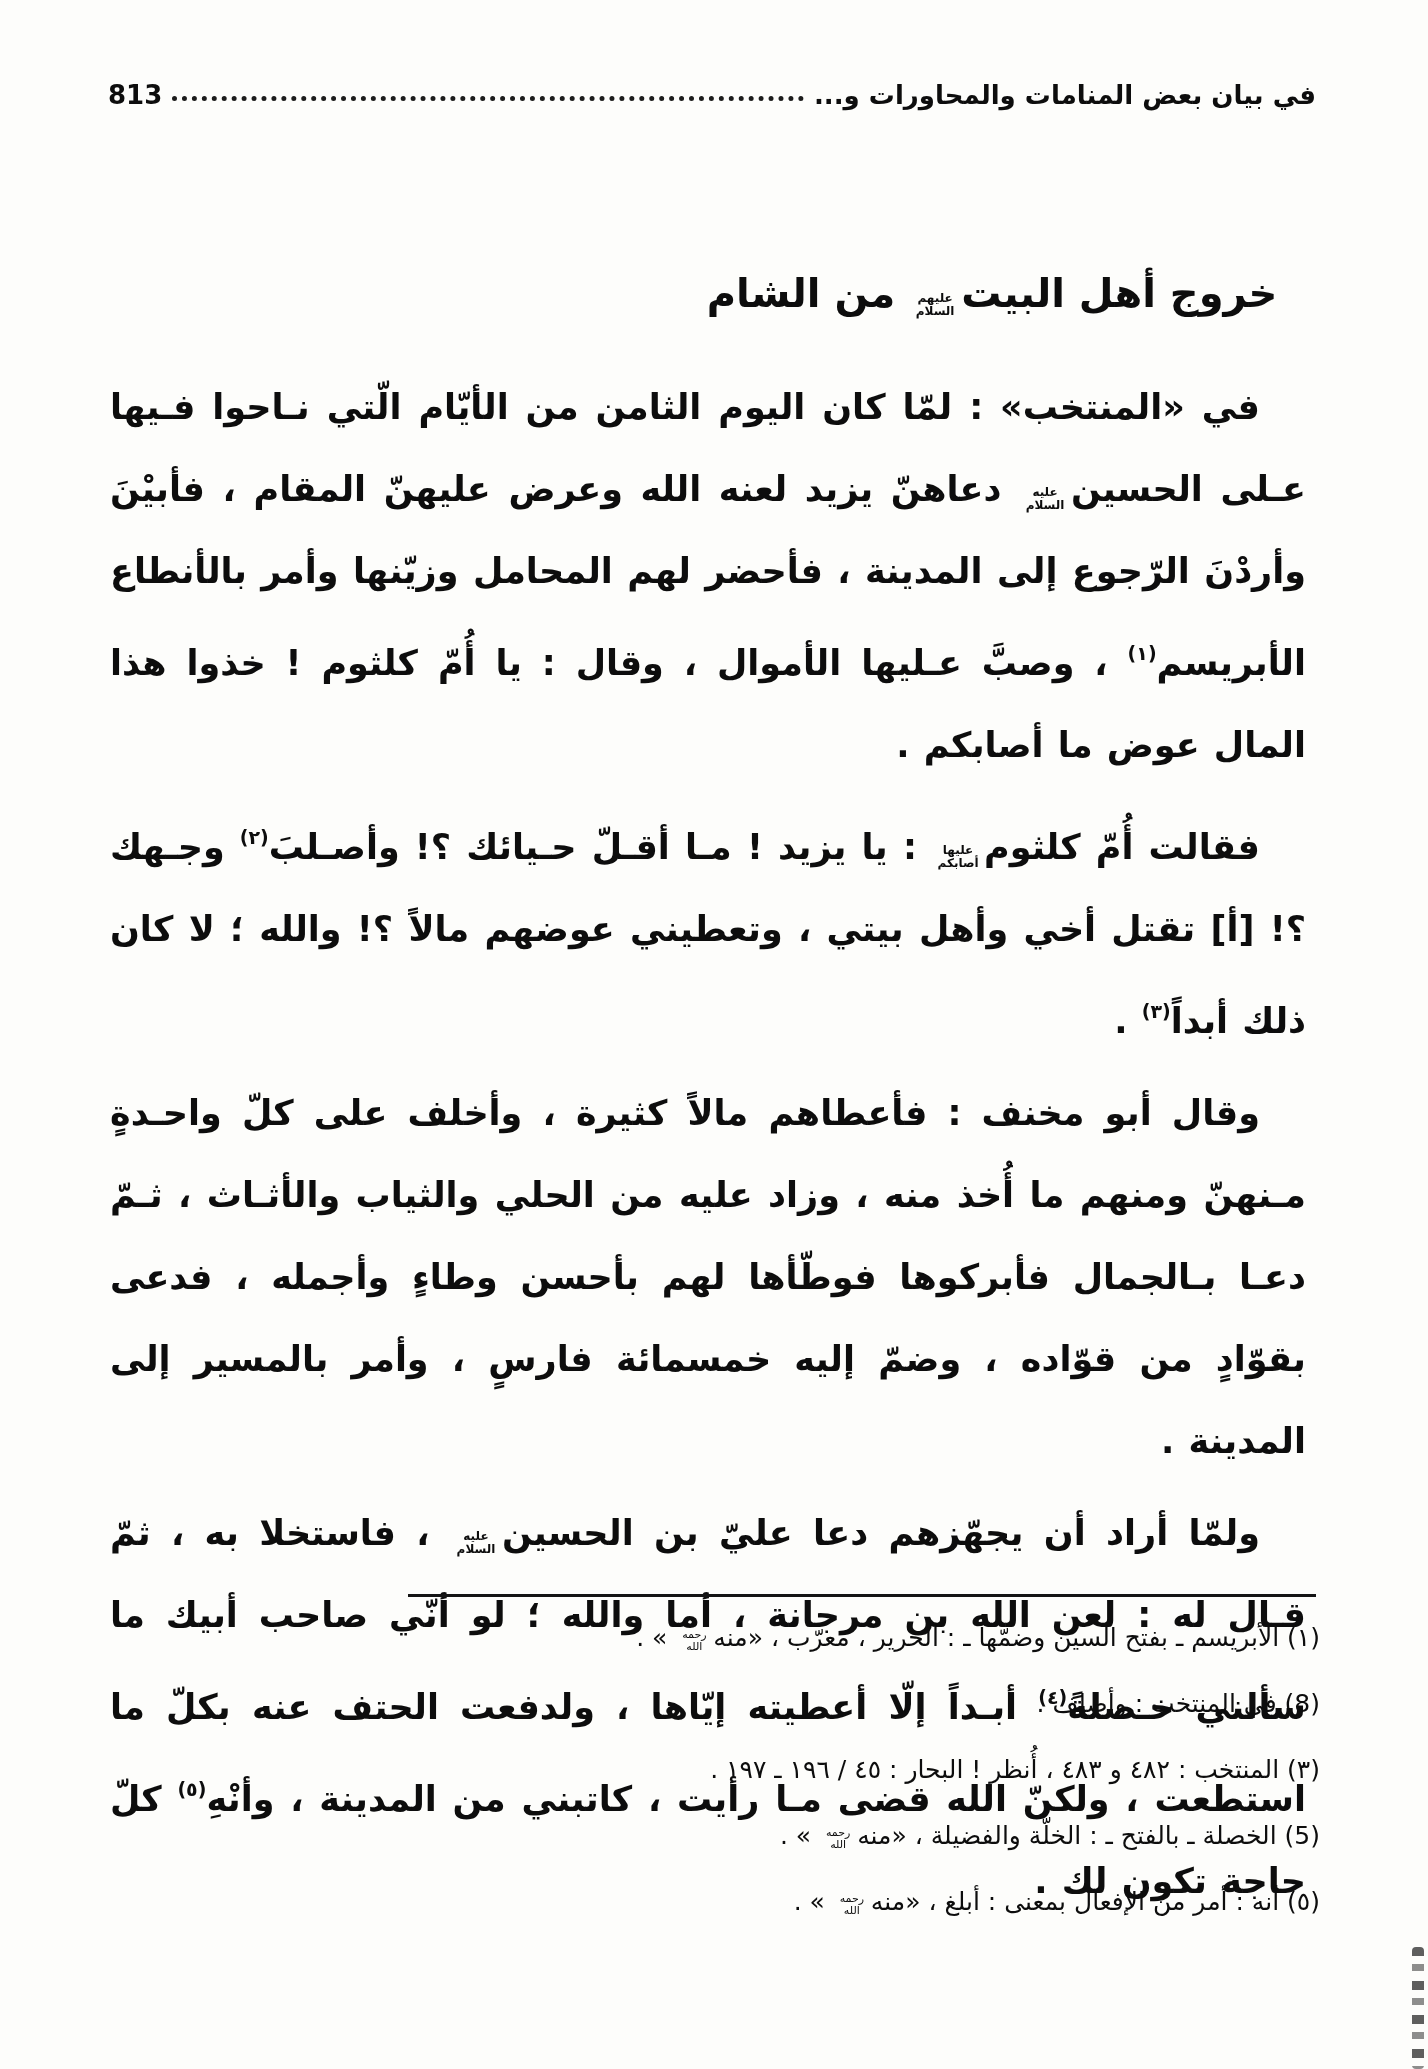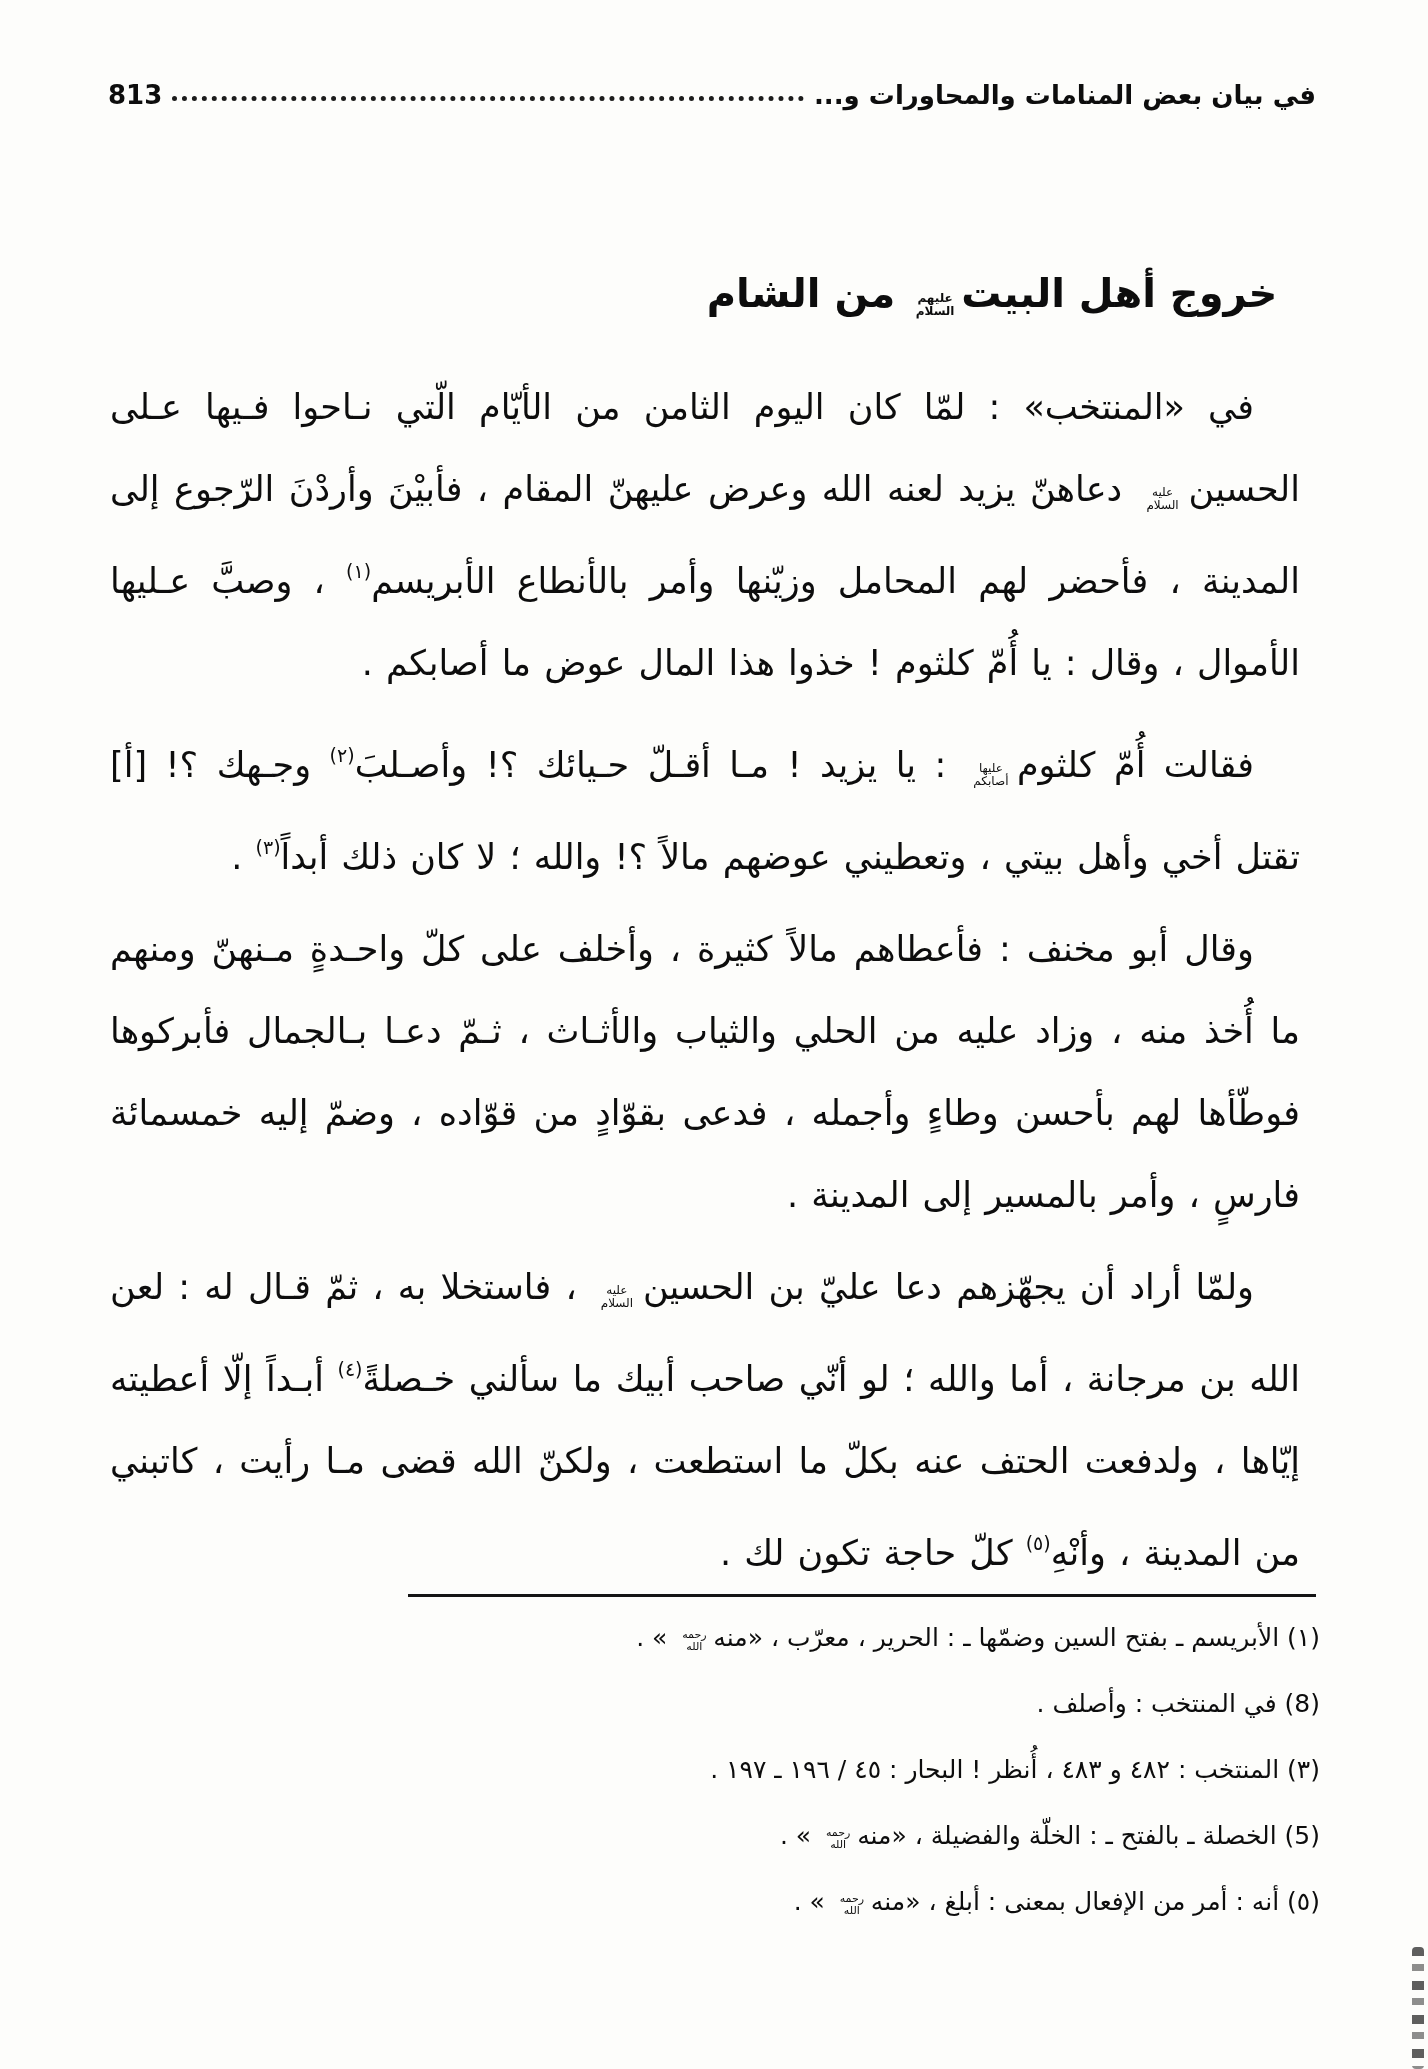--- a/index.html
+++ b/index.html
@@ -30,22 +30,22 @@
   
   .doc-title{
     position:absolute;top:262px;right:112px;left:112px;
     padding-left:556px;
     text-align:center;
     font-size:40px;font-weight:700;
     line-height:62px;
   }
   
   .body-block{
-    position:absolute;top:366px;right:128px;left:110px;
-    font-size:35px;font-weight:400;
+    position:absolute;top:366px;right:122px;left:110px;
+    font-size:35px;font-weight:700;
     text-align:justify;
     letter-spacing:.2px;
     word-spacing:2px;
   }
   .body-para{
     margin:0 0 10px 0;
     line-height:82px;
     text-indent:46px;
   }
   .honorific{

